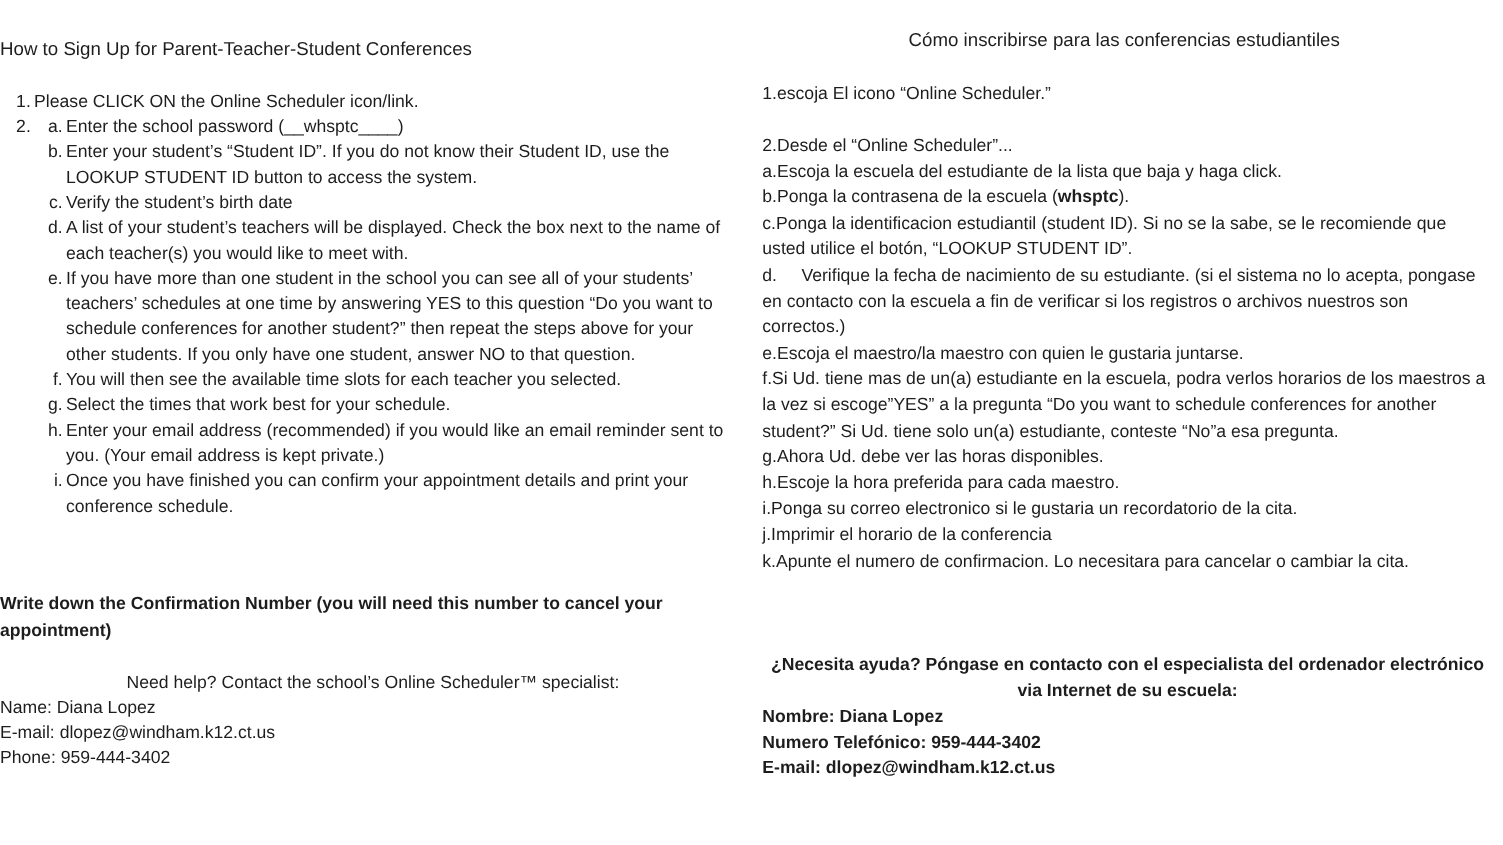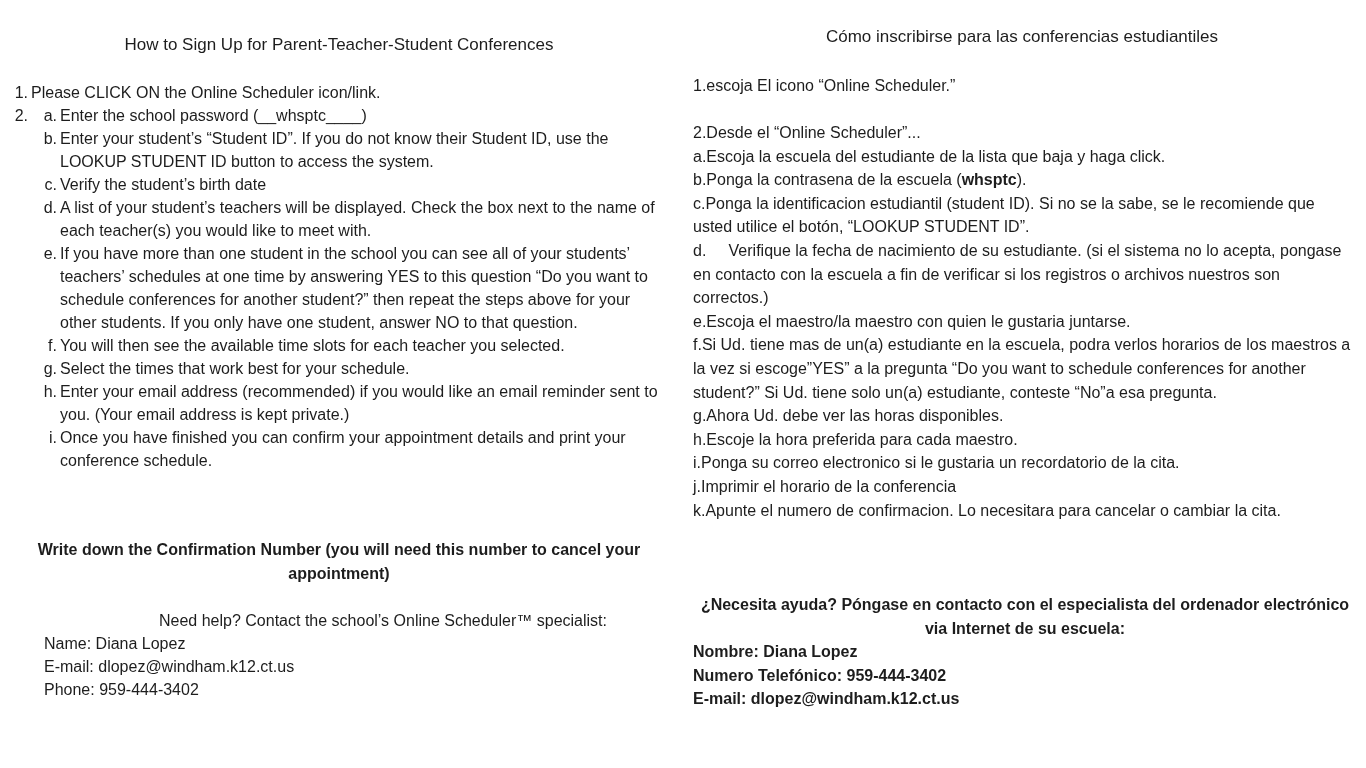--- a/index.html
+++ b/index.html
@@ -9,40 +9,40 @@
     width: 1366px;
     height: 768px;
     background: #ffffff;
     color: #1d1d1d;
     font-family: "Liberation Sans", sans-serif;
     overflow: hidden;
   }
   
   .en-title {
     position: absolute; top: 33px; left: 0; width: 678px;
-    text-align: center; font-size: 17px; line-height: 23px;
+    font-size: 17px; line-height: 23px;
   }
   .en-steps {
     position: absolute; top: 81px; left: 16px; width: 648px;
     font-size: 16px; line-height: 23px;
   }
   .step { position: relative; margin-left: 15px; }
   .substeps { margin-left: 44px; }
   .substep { position: relative; }
   .marker {
     position: absolute; right: 100%; padding-right: 3px;
     white-space: pre;
   }
   .en-note {
     position: absolute; top: 538px; left: 0; width: 678px;
-    text-align: center; font-weight: 700; font-size: 16px; line-height: 24px;
+    font-weight: 700; font-size: 16px; line-height: 24px;
   }
   .en-footer {
     position: absolute; top: 609px; left: 0; width: 678px;
-    font-size: 16px; line-height: 23px; margin-left: 44px;
+    font-size: 16px; line-height: 23px;
   }
   .en-help { text-align: center; }
   
   .es-title {
     position: absolute; top: 25px; left: 692px; width: 660px;
     text-align: center; font-size: 17px; line-height: 23px;
   }
   .es-step1 {
     position: absolute; top: 74px; left: 693px; width: 658px;
     font-size: 16px; line-height: 23.6px;

